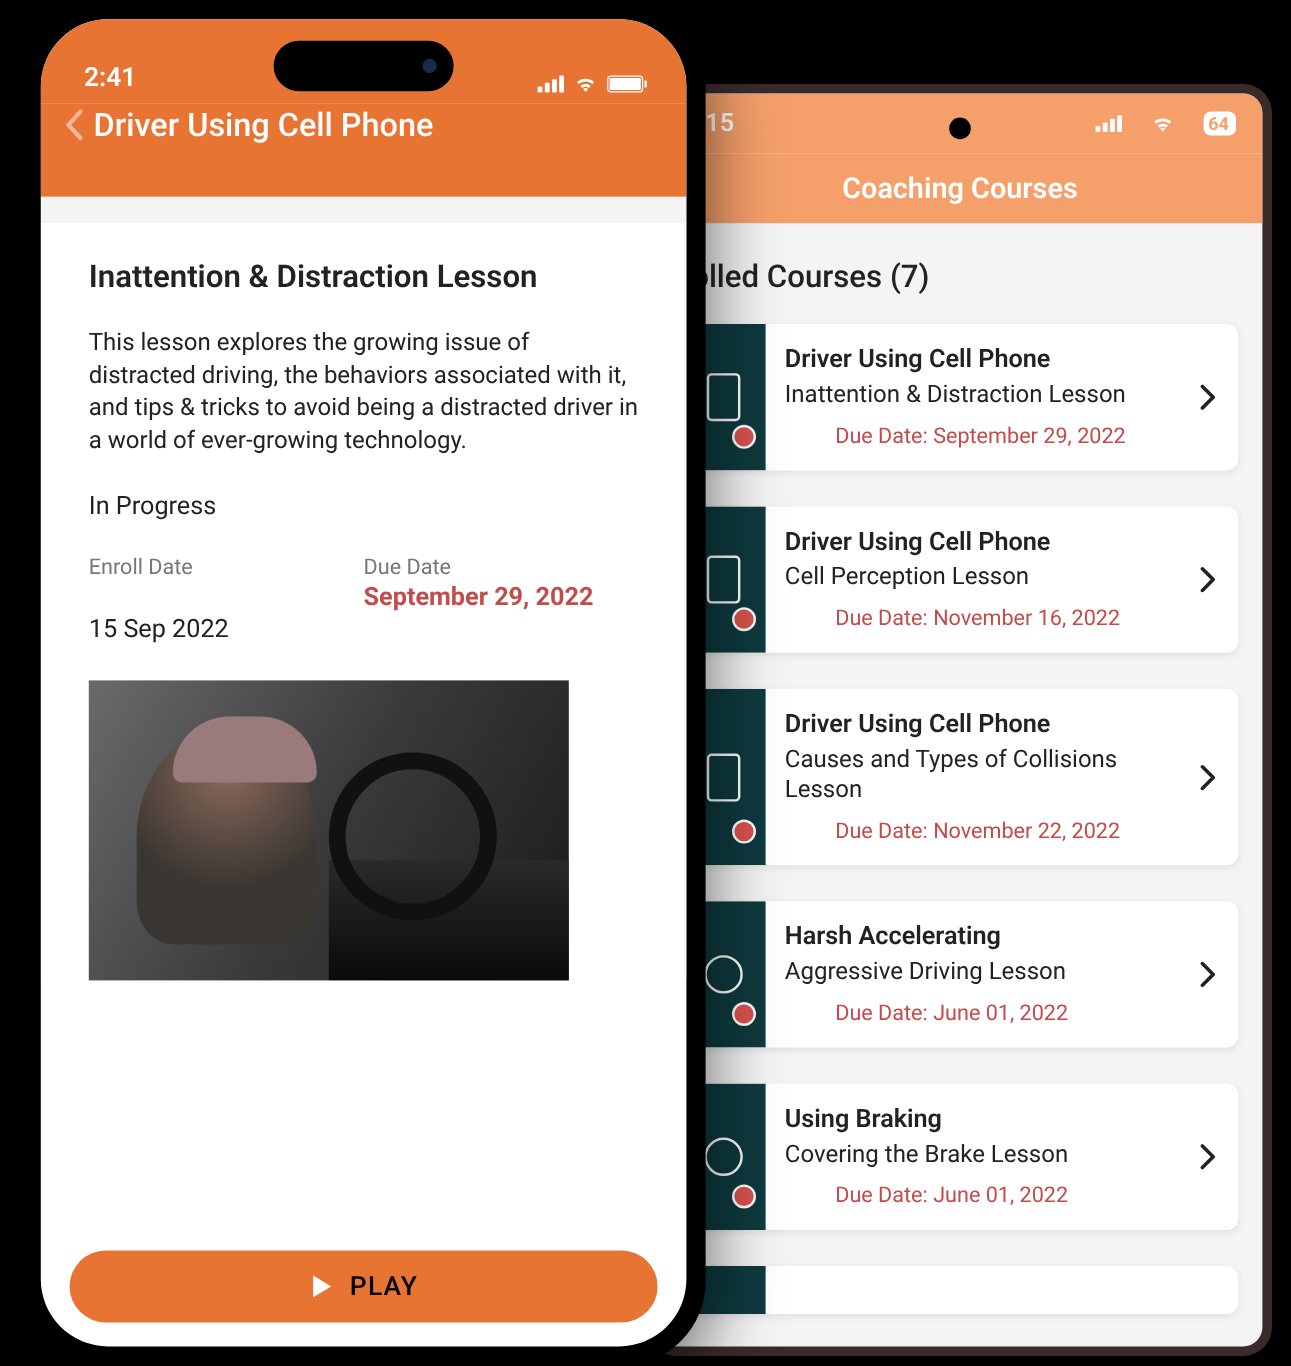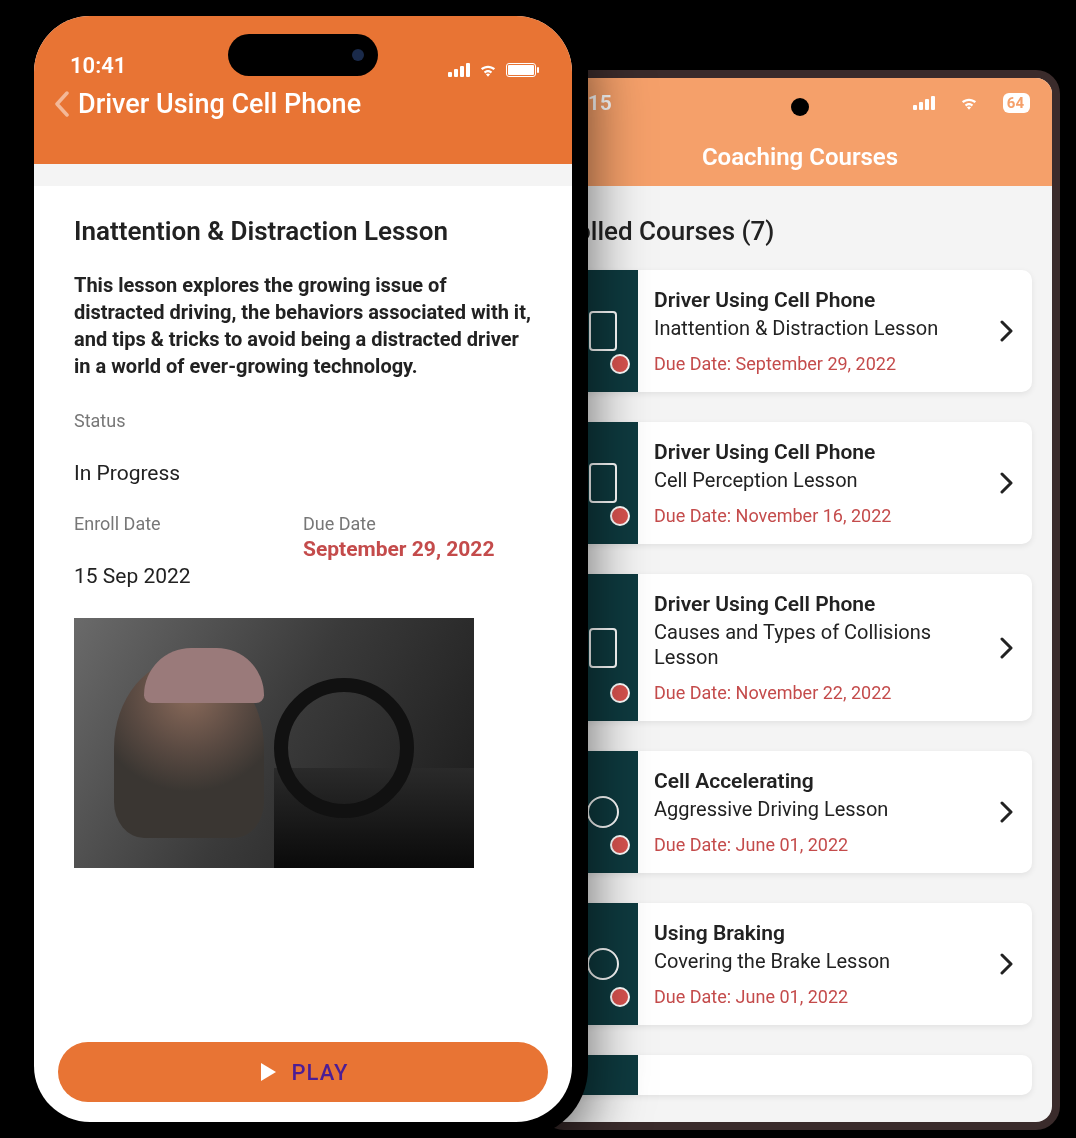--- a/index.html
+++ b/index.html
@@ -124,21 +124,21 @@
   .course-main {
     flex: 1;
     padding: 18px 16px;
     display: flex;
     flex-direction: column;
     justify-content: center;
     gap: 4px;
   }
   .course-title1 { font-size: 21px; font-weight: 600; color: #222; }
   .course-title2 { font-size: 20px; font-weight: 400; color: #222; line-height: 1.25; }
-  .course-due { font-size: 18px; color: #c44b4b; margin-top: 8px; }
+  .course-due { font-size: 18px; color: #c44b4b; margin-top: 8px; margin-left: 42px; }
   .course-chevron {
     width: 50px;
     display: flex;
     align-items: center;
     justify-content: center;
     color: #222;
     font-size: 22px;
   }
 
   
@@ -226,21 +226,20 @@
     font-size: 26px;
     font-weight: 600;
     color: #222;
     margin-bottom: 26px;
   }
   .lesson-desc {
     font-size: 20px;
     color: #222;
     line-height: 1.35;
     margin-bottom: 30px;
-    font-weight: bold;
   }
   .meta-label { font-size: 18px; color: #777; margin-bottom: 2px; }
   .meta-value { font-size: 21px; color: #222; margin-top: 30px; }
   .meta-row {
     display: flex;
     margin-top: 28px;
     margin-bottom: 30px;
   }
   .meta-col { flex: 1; }
   .due-value { color: #c44b4b; font-weight: 700; font-size: 21px; line-height: 1.25; }
@@ -285,21 +284,21 @@
     left: 24px;
     right: 24px;
     bottom: 20px;
     height: 60px;
     background: #e87434;
     border-radius: 30px;
     display: flex;
     align-items: center;
     justify-content: center;
     gap: 14px;
-    color: #4c1d95;
+    color: #000000;
     font-size: 22px;
     font-weight: 500;
     letter-spacing: 1px;
   }
 
   
   .sig-bars { display: inline-flex; align-items: flex-end; gap: 2px; height: 14px; }
   .sig-bars span { width: 4px; background: #fff; border-radius: 1px; }
   .sig-bars span:nth-child(1){height:5px} .sig-bars span:nth-child(2){height:8px}
   .sig-bars span:nth-child(3){height:11px} .sig-bars span:nth-child(4){height:14px}
@@ -398,21 +397,21 @@
             </svg>
         </div>
       </div>
 
       <div class="course-card">
         <div class="course-thumb">
           <div class="thumb-icon gear"></div>
           <div class="thumb-badge"></div>
         </div>
         <div class="course-main">
-          <div class="course-title1">Cell Accelerating</div>
+          <div class="course-title1">Harsh Accelerating</div>
           <div class="course-title2">Aggressive Driving Lesson</div>
           <div class="course-due">Due Date: June 01, 2022</div>
         </div>
         <div class="course-chevron">
           <svg class="chevron-right-svg" viewBox="0 0 14 22">
               <path d="M2 2l9 9-9 9" stroke="#222" stroke-width="3" fill="none" stroke-linecap="round" stroke-linejoin="round"></path>
             </svg>
         </div>
       </div>
 
@@ -440,21 +439,21 @@
 
     </div>
   </div>
 </div>
 
 <div class="phone1-frame">
   <div class="phone1-screen">
     <div class="dynamic-island"></div>
 
     <div class="phone1-status">
-      <span>10:41</span>
+      <span>2:41</span>
       <span class="right">
         <span class="sig-bars">
             <span></span>
             <span></span>
             <span></span>
             <span></span>
           </span>
         <svg class="wifi-svg" viewBox="0 0 24 18">
             <path d="M12 17l-2.5-3c1.5-1.2 3.5-1.2 5 0L12 17zm-5-6c3-2.6 7-2.6 10 0l-1.8 2.1c-2-1.7-4.4-1.7-6.4 0L7 11zm-3.5-4c5-4.3 12-4.3 17 0l-1.8 2.1c-4-3.4-9.4-3.4-13.4 0L3.5 7z" fill="#fff"></path>
           </svg>
@@ -473,21 +472,20 @@
       <span class="title">Driver Using Cell Phone</span>
     </div>
 
     <div class="phone1-sep"></div>
 
     <div class="phone1-content">
       <div class="lesson-title">Inattention &amp; Distraction Lesson</div>
       <div class="lesson-desc">This lesson explores the growing issue of distracted driving, the behaviors associated with it, and tips &amp; tricks to avoid being a distracted driver in a world of ever-growing technology.</div>
 
       <div>
-        <div class="meta-label">Status</div>
         <div class="meta-value">In Progress</div>
       </div>
 
       <div class="meta-row">
         <div class="meta-col">
           <div class="meta-label">Enroll Date</div>
           <div class="meta-value">15 Sep 2022</div>
         </div>
         <div class="meta-col">
           <div class="meta-label">Due Date</div>

